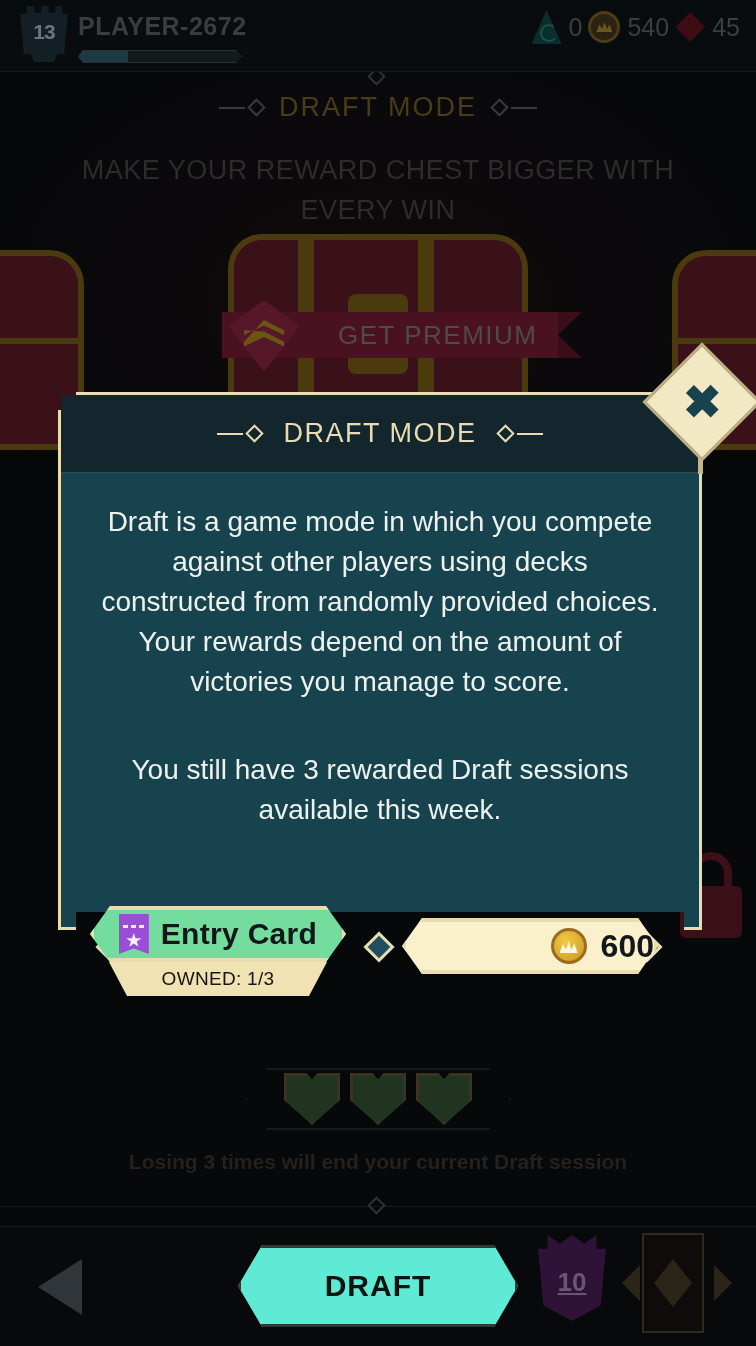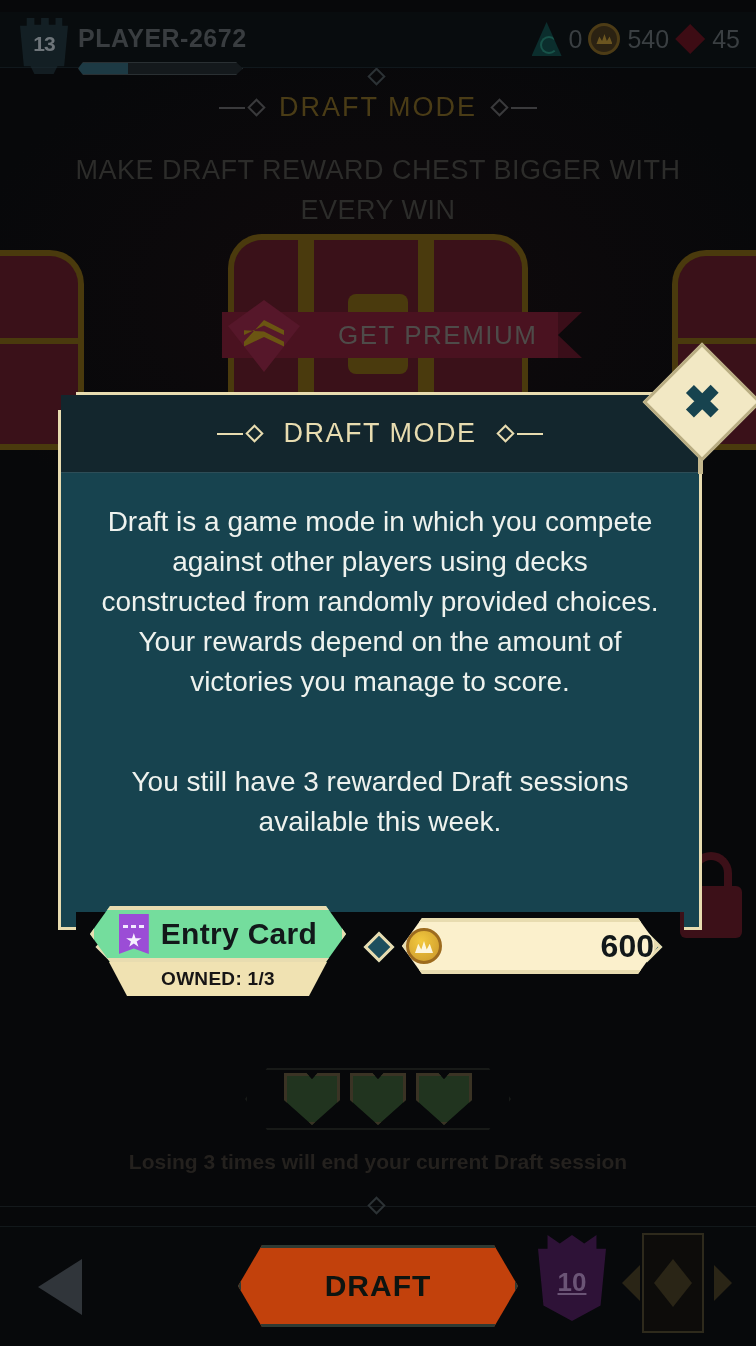--- a/index.html
+++ b/index.html
@@ -13,21 +13,21 @@
   #app {
     position: relative;
     width: 756px; height: 1346px;
     background:
       radial-gradient(ellipse 600px 400px at 50% 300px, #100a0c 0%, #07080a 70%),
       #06080a;
   }
 
   
   .topbar {
-    position: absolute; left: 0; top: 12px; width: 756px; height: 56px;
+    position: absolute; left: 0; top: 0; width: 756px; height: 72px;
     background: #080c0e;
     border-bottom: 1px solid #10181c;
   }
   .player-badge {
     position: absolute; left: 14px; top: 2px; width: 60px; height: 66px;
   }
   .tower-shape {
     position: absolute; left: 6px; top: 4px; width: 48px; height: 56px;
     background: #1d2f36;
     clip-path: polygon(0% 14%, 14% 14%, 14% 0%, 30% 0%, 30% 12%, 44% 12%, 44% 0%,
@@ -198,21 +198,21 @@
     border-top: 1px solid #12181b;
   }
   .back-arrow {
     position: absolute; left: 38px; top: 32px;
     width: 0; height: 0;
     border-top: 28px solid transparent; border-bottom: 28px solid transparent;
     border-right: 44px solid #30353a;
   }
   .draft-btn {
     position: absolute; left: 238px; top: 18px; width: 280px; height: 82px;
-    background: #c2410c; border: 3px solid #2f3a33;
+    background: #5eead4; border: 3px solid #2f3a33;
     clip-path: polygon(24px 0, calc(100% - 24px) 0, 100% 50%, calc(100% - 24px) 100%, 24px 100%, 0 50%);
     display: flex; align-items: center; justify-content: center;
   }
   .draft-btn-label {
     font-size: 30px; font-weight: bold; color: #0d1410; letter-spacing: 1px;
   }
   .lvl-badge {
     position: absolute; left: 538px; top: 8px; width: 68px; height: 86px;
     background: #2e1237;
     clip-path: polygon(0% 16%, 14% 16%, 14% 0%, 32% 10%, 50% 0%, 68% 10%, 86% 0%,
@@ -278,21 +278,21 @@
     width: 13px; height: 13px; border: 2px solid #e8dcb0; transform: rotate(45deg);
   }
   .dialog-body {
     position: absolute; left: 3px; top: 82px; width: 638px; height: 420px;
     padding: 28px 40px 0;
     text-align: center;
   }
   .body-para {
     font-size: 28px; line-height: 40px; color: #eef2ee;
   }
-  .body-para.second { margin-top: 60px; }
+  .body-para.second { margin-top: 48px; }
 
   .close-btn {
     position: absolute; left: 660px; top: 360px; width: 84px; height: 84px;
     background: #f2e8c4; border: 3px solid #b9ad83;
     transform: rotate(45deg);
     display: flex; align-items: center; justify-content: center;
   }
   .close-x {
     transform: rotate(-45deg);
     font-size: 46px; font-weight: bold; color: #17434f; line-height: 1;
@@ -328,27 +328,27 @@
   .entry-label {
     font-size: 30px; font-weight: bold; color: #12181a; letter-spacing: .3px;
   }
   .owned-tab {
     position: relative; margin: 0 auto; width: 218px; height: 34px;
     background: #f0e2b2;
     clip-path: polygon(0 0, 100% 0, calc(100% - 18px) 100%, 18px 100%);
     display: flex; align-items: center; justify-content: center;
   }
   .owned-label {
-    font-size: 19px; font-weight: bold; color: #171515; letter-spacing: .3px;
+    font-size: 19px; font-weight: normal; color: #171515; letter-spacing: .3px;
   }
   .coin-btn {
     position: absolute; left: 402px; top: 918px; width: 256px; height: 56px;
     background: #fbf0cc; border: 4px solid #e8dcb0;
     clip-path: polygon(20px 0, calc(100% - 20px) 0, 100% 50%, calc(100% - 20px) 100%, 20px 100%, 0 50%);
-    display: flex; align-items: center; justify-content: space-between; gap: 14px;
+    display: flex; align-items: center; justify-content: flex-end; gap: 14px;
   }
   .coin-icon {
     width: 36px; height: 36px; border-radius: 50%;
     background: radial-gradient(circle at 40% 35%, #f3c93f, #c9962a);
     border: 3px solid #9d6b1e; position: relative;
   }
   .coin-icon::after {
     content: ""; position: absolute; left: 6px; top: 10px;
     width: 18px; height: 12px; background: #fdf6dd;
     clip-path: polygon(0% 100%, 18% 22%, 35% 70%, 50% 0%, 65% 70%, 82% 22%, 100% 100%);
@@ -375,21 +375,21 @@
       <span class="dash"></span>
         <span class="dia"></span>
     </span>
     <span class="bg-title">DRAFT MODE</span>
     <span class="orn">
       <span class="dia"></span>
         <span class="dash"></span>
     </span>
   </div>
   <div class="hdr-dia-top"></div>
-  <div class="bg-sub">MAKE DRAFT REWARD CHEST BIGGER WITH EVERY WIN</div>
+  <div class="bg-sub">MAKE YOUR REWARD CHEST BIGGER WITH EVERY WIN</div>
 
   <div class="chest chest-left">
     <div class="lid"></div>
       <div class="body"></div>
   </div>
   <div class="chest chest-main">
     <div class="lid"></div>
       <div class="body"></div>
     <div class="band" style="left:70px"></div>
     <div class="band" style="left:190px"></div>

